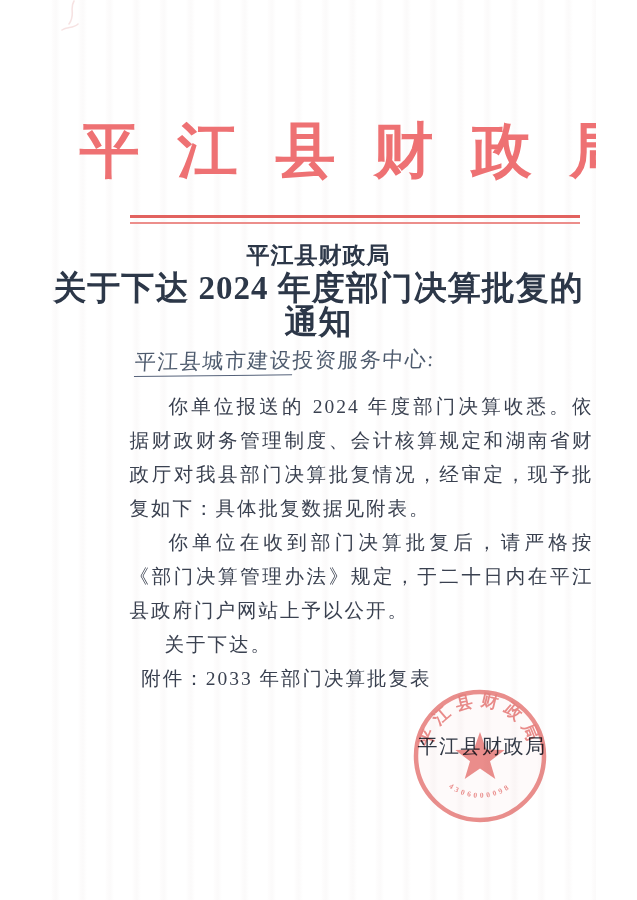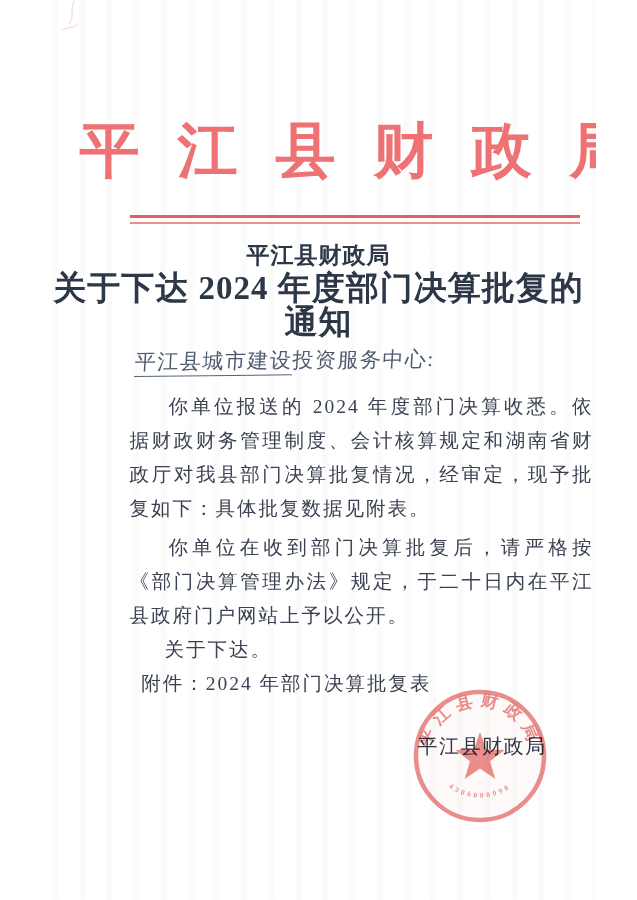--- a/index.html
+++ b/index.html
@@ -78,21 +78,21 @@
     top: 390px; left: 88px;
     width: 464px;
     font-size: 19.5px;
     line-height: 34px;
     letter-spacing: 2px;
     color: #3a4150;
     text-align: justify;
   }
   .doc-body p { margin: 0; }
   .doc-body p.p1 { text-indent: 2em; }
-  .doc-body p.p2 { text-indent: 2em; margin-top: 5px; }
+  .doc-body p.p2 { text-indent: 2em; }
   .doc-body p.closing { text-indent: 1.8em; }
   .doc-body p.attachment { text-indent: 0.6em; }
   
   .sig-agency {
     position: absolute;
     top: 733px; left: 376px;
     font-size: 20px;
     letter-spacing: 1.5px;
     color: #2f3744;
     z-index: 2;
@@ -142,21 +142,21 @@
   </div>
 
   <div class="recipient">
     <span class="uline">平江县城市建设</span><span>投资服务中心:</span>
   </div>
 
   <div class="doc-body">
     <p class="p1">你单位报送的 2024 年度部门决算收悉。依据财政财务管理制度、会计核算规定和湖南省财政厅对我县部门决算批复情况，经审定，现予批复如下：具体批复数据见附表。</p>
     <p class="p2">你单位在收到部门决算批复后，请严格按《部门决算管理办法》规定，于二十日内在平江县政府门户网站上予以公开。</p>
     <p class="closing">关于下达。</p>
-    <p class="attachment">附件：2024 年部门决算批复表</p>
+    <p class="attachment">附件：2033 年部门决算批复表</p>
   </div>
 
   <div class="sig-agency">平江县财政局</div>
 
   <svg class="seal" viewBox="0 0 140 140">
     <circle cx="70" cy="70" r="64" fill="rgba(238,140,140,0.06)" stroke="#e4706e" stroke-width="4.5" opacity="0.9"></circle>
     <path id="sealTopArc" d="M 22,84 A 50,50 0 1 1 118,84" fill="none"></path>
     <path id="sealBottomArc" d="M 24,84 A 52,52 0 0 0 116,84" fill="none"></path>
     <text font-size="17" fill="#e4706e" letter-spacing="6.5" opacity="0.92">
       <textPath href="#sealTopArc" startOffset="50%" text-anchor="middle">平江县财政局</textPath>

